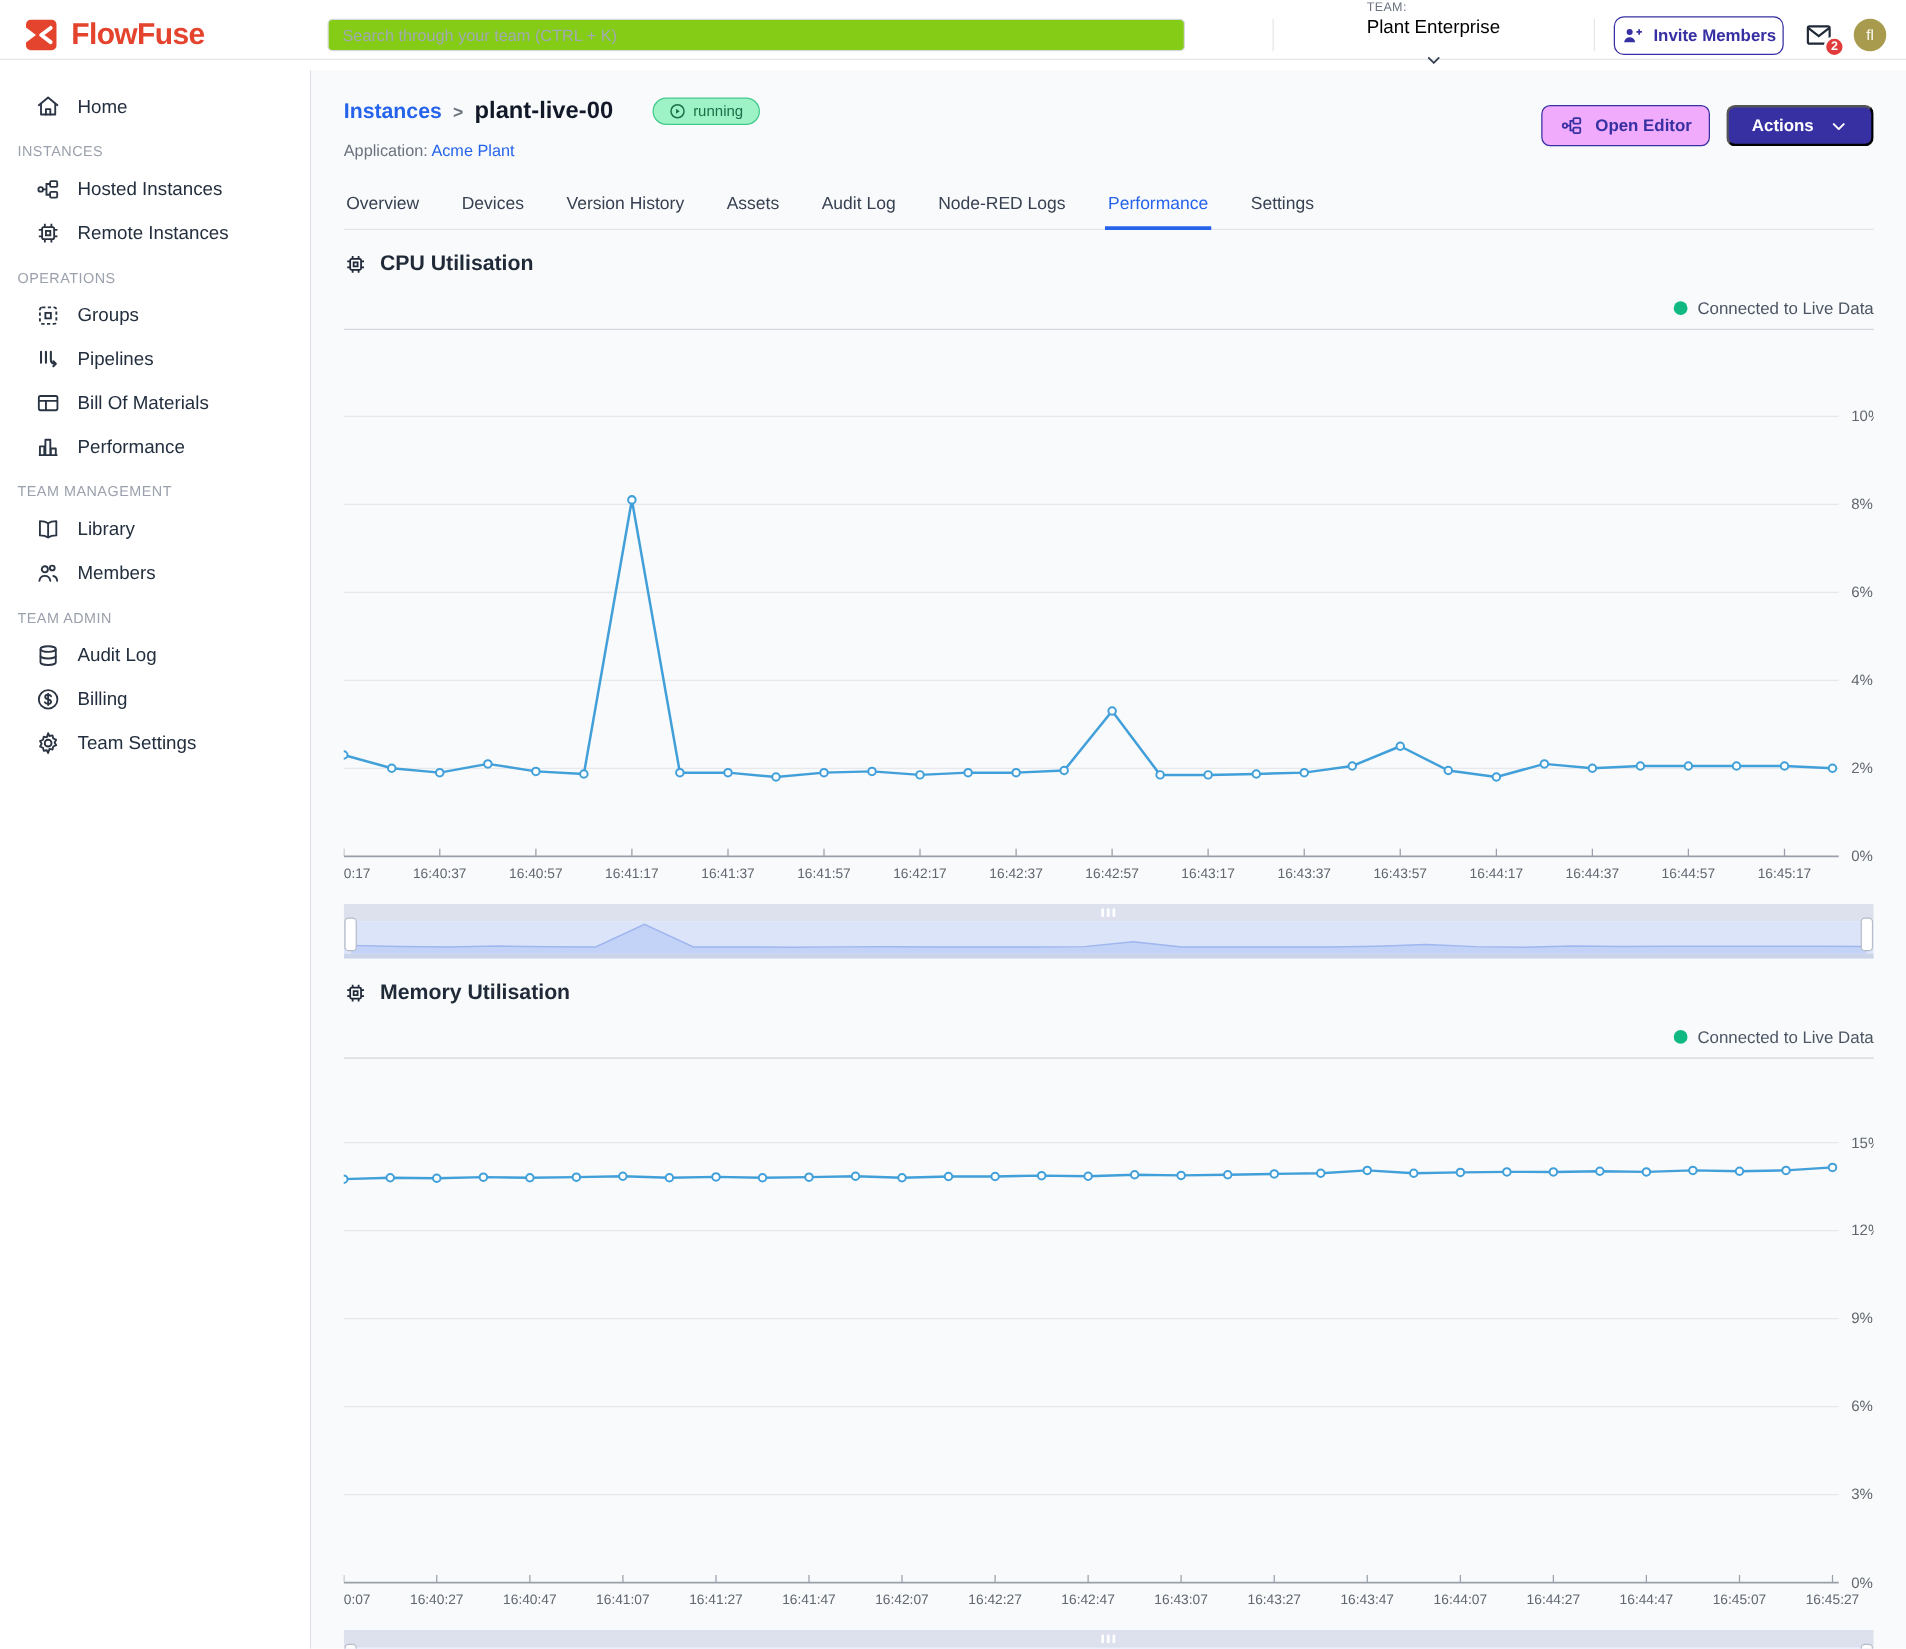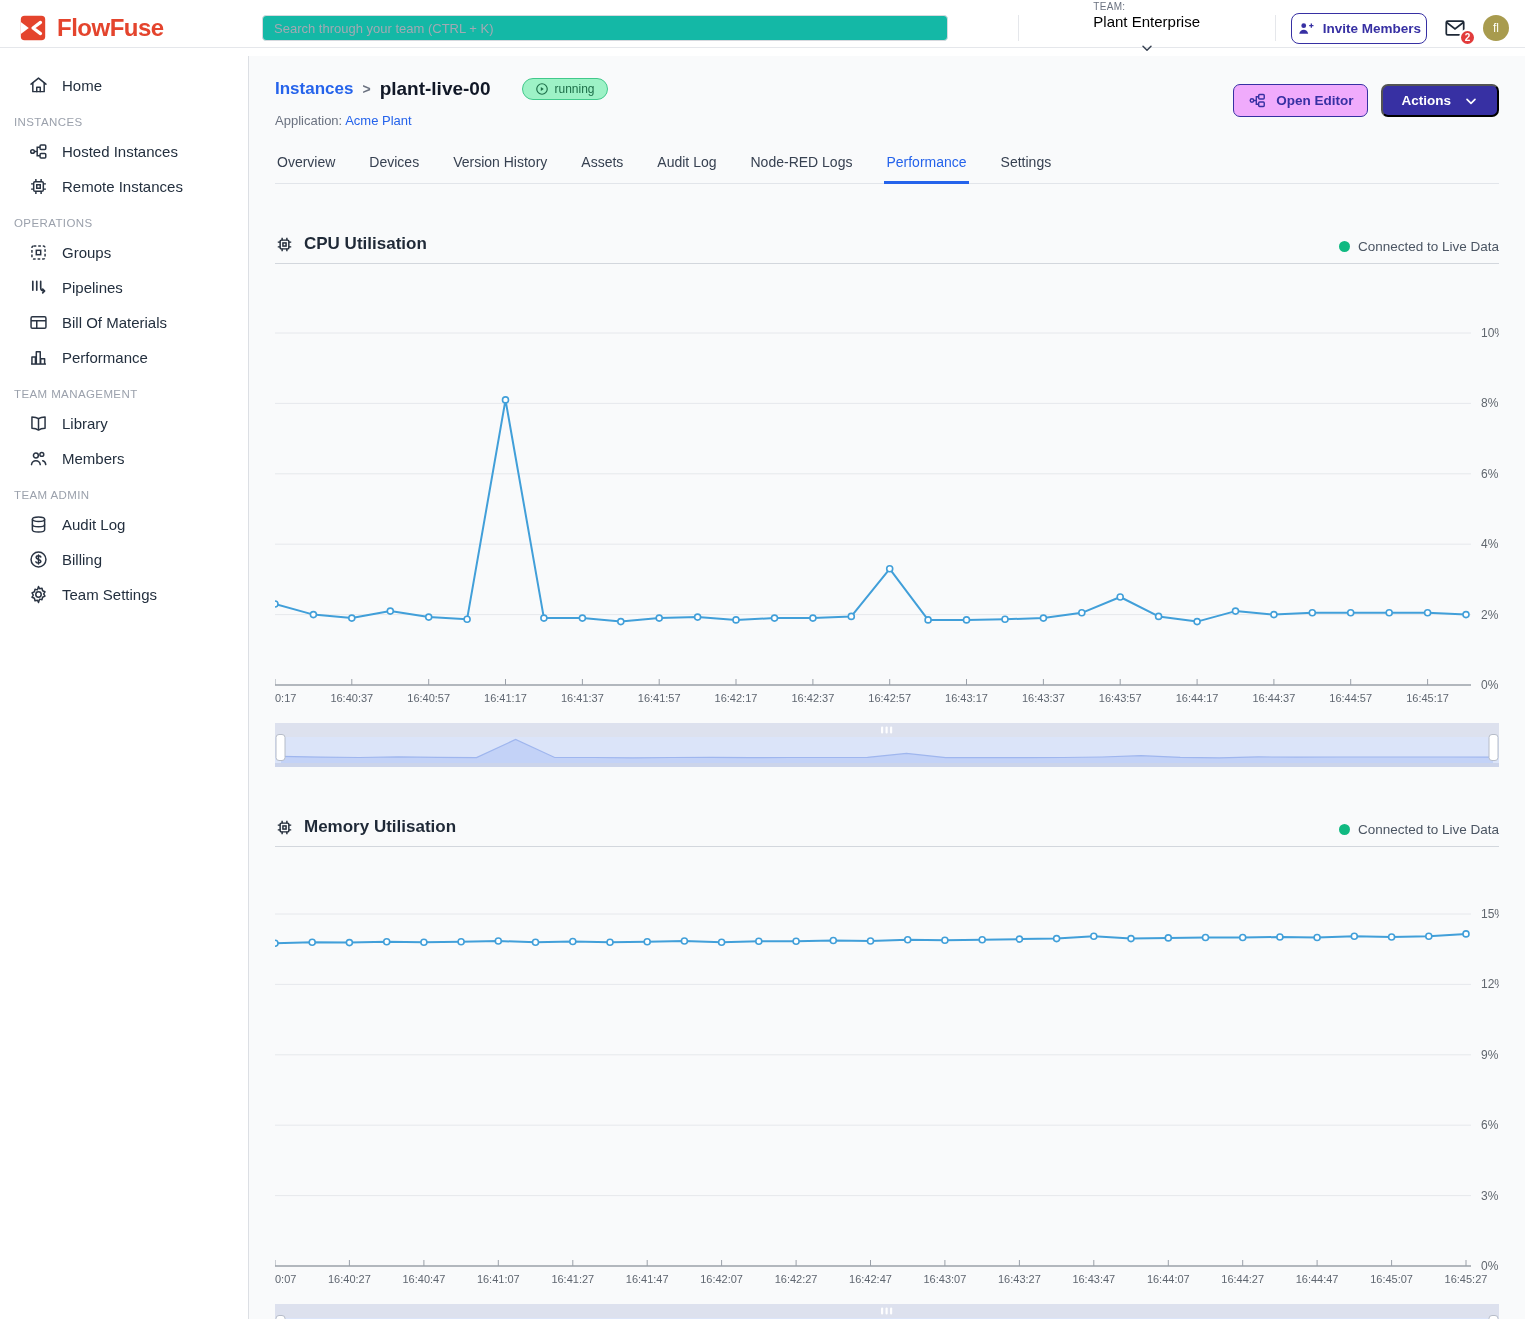--- a/index.html
+++ b/index.html
@@ -7,21 +7,21 @@
   body { font-family:"Liberation Sans", sans-serif; background:#fff; color:#1f2937; position:relative; }
 
   
   .topbar { position:absolute; top:0; left:0; right:0; height:48px; background:#fff;
             border-bottom:1px solid #e5e7eb; z-index:20; }
   .logo { position:absolute; left:18px; top:0; height:56px; display:flex; align-items:center; gap:9px; cursor:pointer; }
   .logo-mark svg { width:30px; height:30px; display:block; }
   .logo-text { font-size:24px; font-weight:bold; color:#e4442d; letter-spacing:-0.5px; }
   .search-input { position:absolute; left:262px; top:15px; width:686px; height:26px;
                   border:1px solid #d6d9de; border-radius:4px; padding:0 11px; font-size:13px;
-                  color:#374151; background:#14b8a6; font-family:inherit; }
+                  color:#374151; background:#84cc16; font-family:inherit; }
   .search-input::placeholder { color:#a3a9b3; }
   .topbar-right { position:absolute; right:16px; top:0; height:56px; display:flex; align-items:center; gap:15px; }
   .tb-divider { width:1px; height:26px; background:#e5e7eb; }
   .team-select { display:flex; align-items:center; gap:10px; width:226px; cursor:pointer;flex-direction:column; }
   .team-text { flex:1; }
   .team-label { font-size:10px; color:#6b7280; letter-spacing:0.3px; }
   .team-name { font-size:15px; color:#000000; margin-top:1px; }
   .chev { width:16px; height:16px; color:#374151; }
   .chev svg { width:16px; height:16px; display:block; }
   .invite-btn { display:flex; align-items:center; gap:9px; background:#fff; border:1.7px solid #3730a3;
@@ -63,21 +63,21 @@
   .btn-outline .icon svg { width:19px; height:19px; display:block; }
   .btn-primary { display:flex; align-items:center; gap:12px; background:#3730a3; color:#fff; padding:6px 18px;
                  border-radius:7px; font-weight:bold; font-size:13.5px; cursor:pointer; }
   .btn-primary .chev { color:#fff; }
 
   .tabs { display:flex; gap:30px; margin-top:20px; border-bottom:1px solid #e2e5ea; }
   .tab { padding:6px 2px 11px; font-size:14px; color:#374151; border-bottom:3px solid transparent;
          margin-bottom:-1px; cursor:pointer; }
   .tab.active { color:#2563eb; border-bottom-color:#2563eb; }
 
-  .section-head { display:flex; justify-content:space-between; align-items:flex-end; margin-top:17px;
+  .section-head { display:flex; justify-content:space-between; align-items:flex-start; margin-top:17px;
                   padding-bottom:9px; border-bottom:1px solid #d3d7dd; }
   .section-title { display:flex; align-items:center; gap:10px; font-size:17px; font-weight:bold; color:#1f2937; }
   .section-title .icon svg { width:19px; height:19px; display:block; }
   .live { display:flex; align-items:center; gap:8px; font-size:13.5px; color:#4b5563;margin-top:38px; }
   .live-dot { width:11px; height:11px; border-radius:50%; background:#10b981; }
 
   .chart-wrap { margin-top:4px; }
   .chart-wrap svg { display:block; }
   .minimap { margin-top:9px; }
   .minimap svg { display:block; }

